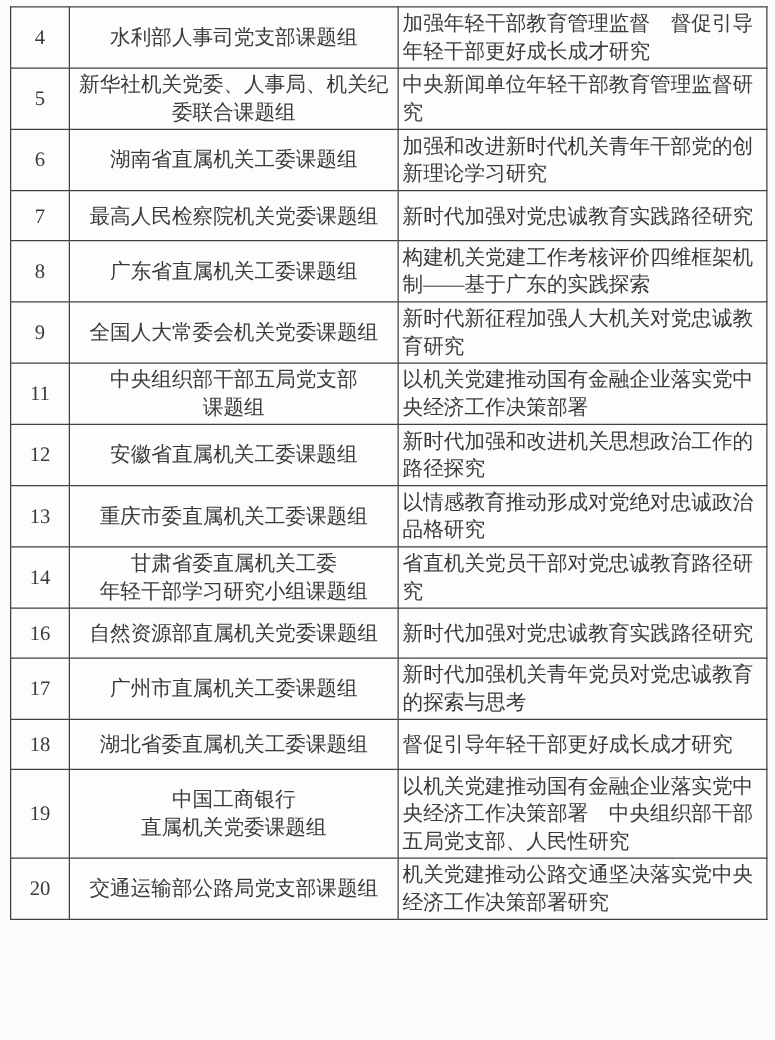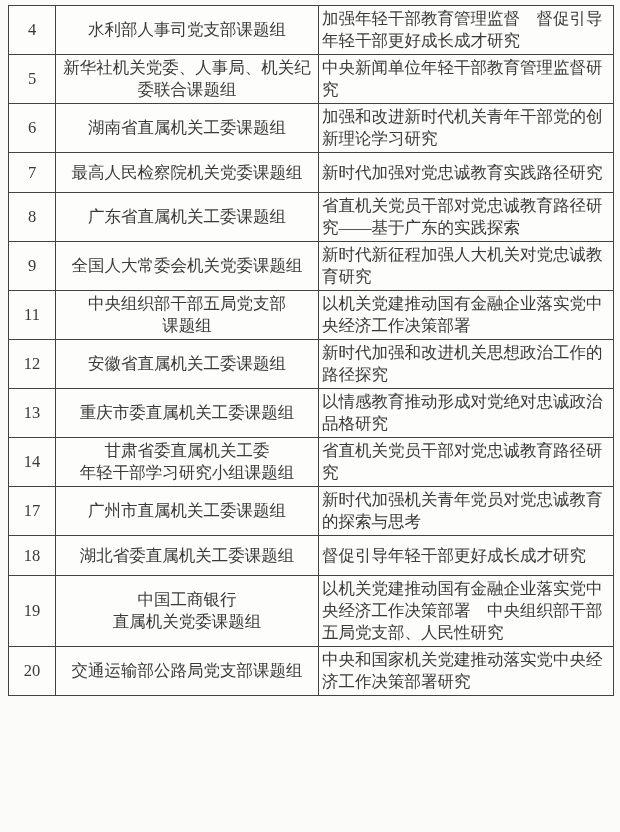--- a/index.html
+++ b/index.html
@@ -77,21 +77,21 @@
 
   <tr>
     <td class="cell-num">7</td>
     <td class="cell-group">最高人民检察院机关党委课题组</td>
     <td class="cell-topic">新时代加强对党忠诚教育实践路径研究</td>
   </tr>
 
   <tr>
     <td class="cell-num">8</td>
     <td class="cell-group">广东省直属机关工委课题组</td>
-    <td class="cell-topic">省直机关党员干部对党忠诚教育路径研究——基于广东的实践探索</td>
+    <td class="cell-topic">构建机关党建工作考核评价四维框架机制——基于广东的实践探索</td>
   </tr>
 
   <tr>
     <td class="cell-num">9</td>
     <td class="cell-group">全国人大常委会机关党委课题组</td>
     <td class="cell-topic">新时代新征程加强人大机关对党忠诚教育研究</td>
   </tr>
 
 
   <tr>
@@ -114,20 +114,25 @@
   </tr>
 
   <tr>
     <td class="cell-num">14</td>
     <td class="cell-group">甘肃省委直属机关工委
 年轻干部学习研究小组课题组</td>
     <td class="cell-topic">省直机关党员干部对党忠诚教育路径研究</td>
   </tr>
 
 
+  <tr>
+    <td class="cell-num">16</td>
+    <td class="cell-group">自然资源部直属机关党委课题组</td>
+    <td class="cell-topic">新时代加强对党忠诚教育实践路径研究</td>
+  </tr>
 
   <tr>
     <td class="cell-num">17</td>
     <td class="cell-group">广州市直属机关工委课题组</td>
     <td class="cell-topic">新时代加强机关青年党员对党忠诚教育的探索与思考</td>
   </tr>
 
   <tr>
     <td class="cell-num">18</td>
     <td class="cell-group">湖北省委直属机关工委课题组</td>
@@ -137,16 +142,16 @@
   <tr>
     <td class="cell-num">19</td>
     <td class="cell-group">中国工商银行
 直属机关党委课题组</td>
     <td class="cell-topic">以机关党建推动国有金融企业落实党中央经济工作决策部署　中央组织部干部五局党支部、人民性研究</td>
   </tr>
 
   <tr>
     <td class="cell-num">20</td>
     <td class="cell-group">交通运输部公路局党支部课题组</td>
-    <td class="cell-topic">中央和国家机关党建推动落实党中央经济工作决策部署研究</td>
+    <td class="cell-topic">机关党建推动公路交通坚决落实党中央经济工作决策部署研究</td>
   </tr>
 </tbody>
 </table>
 
 </body></html>

